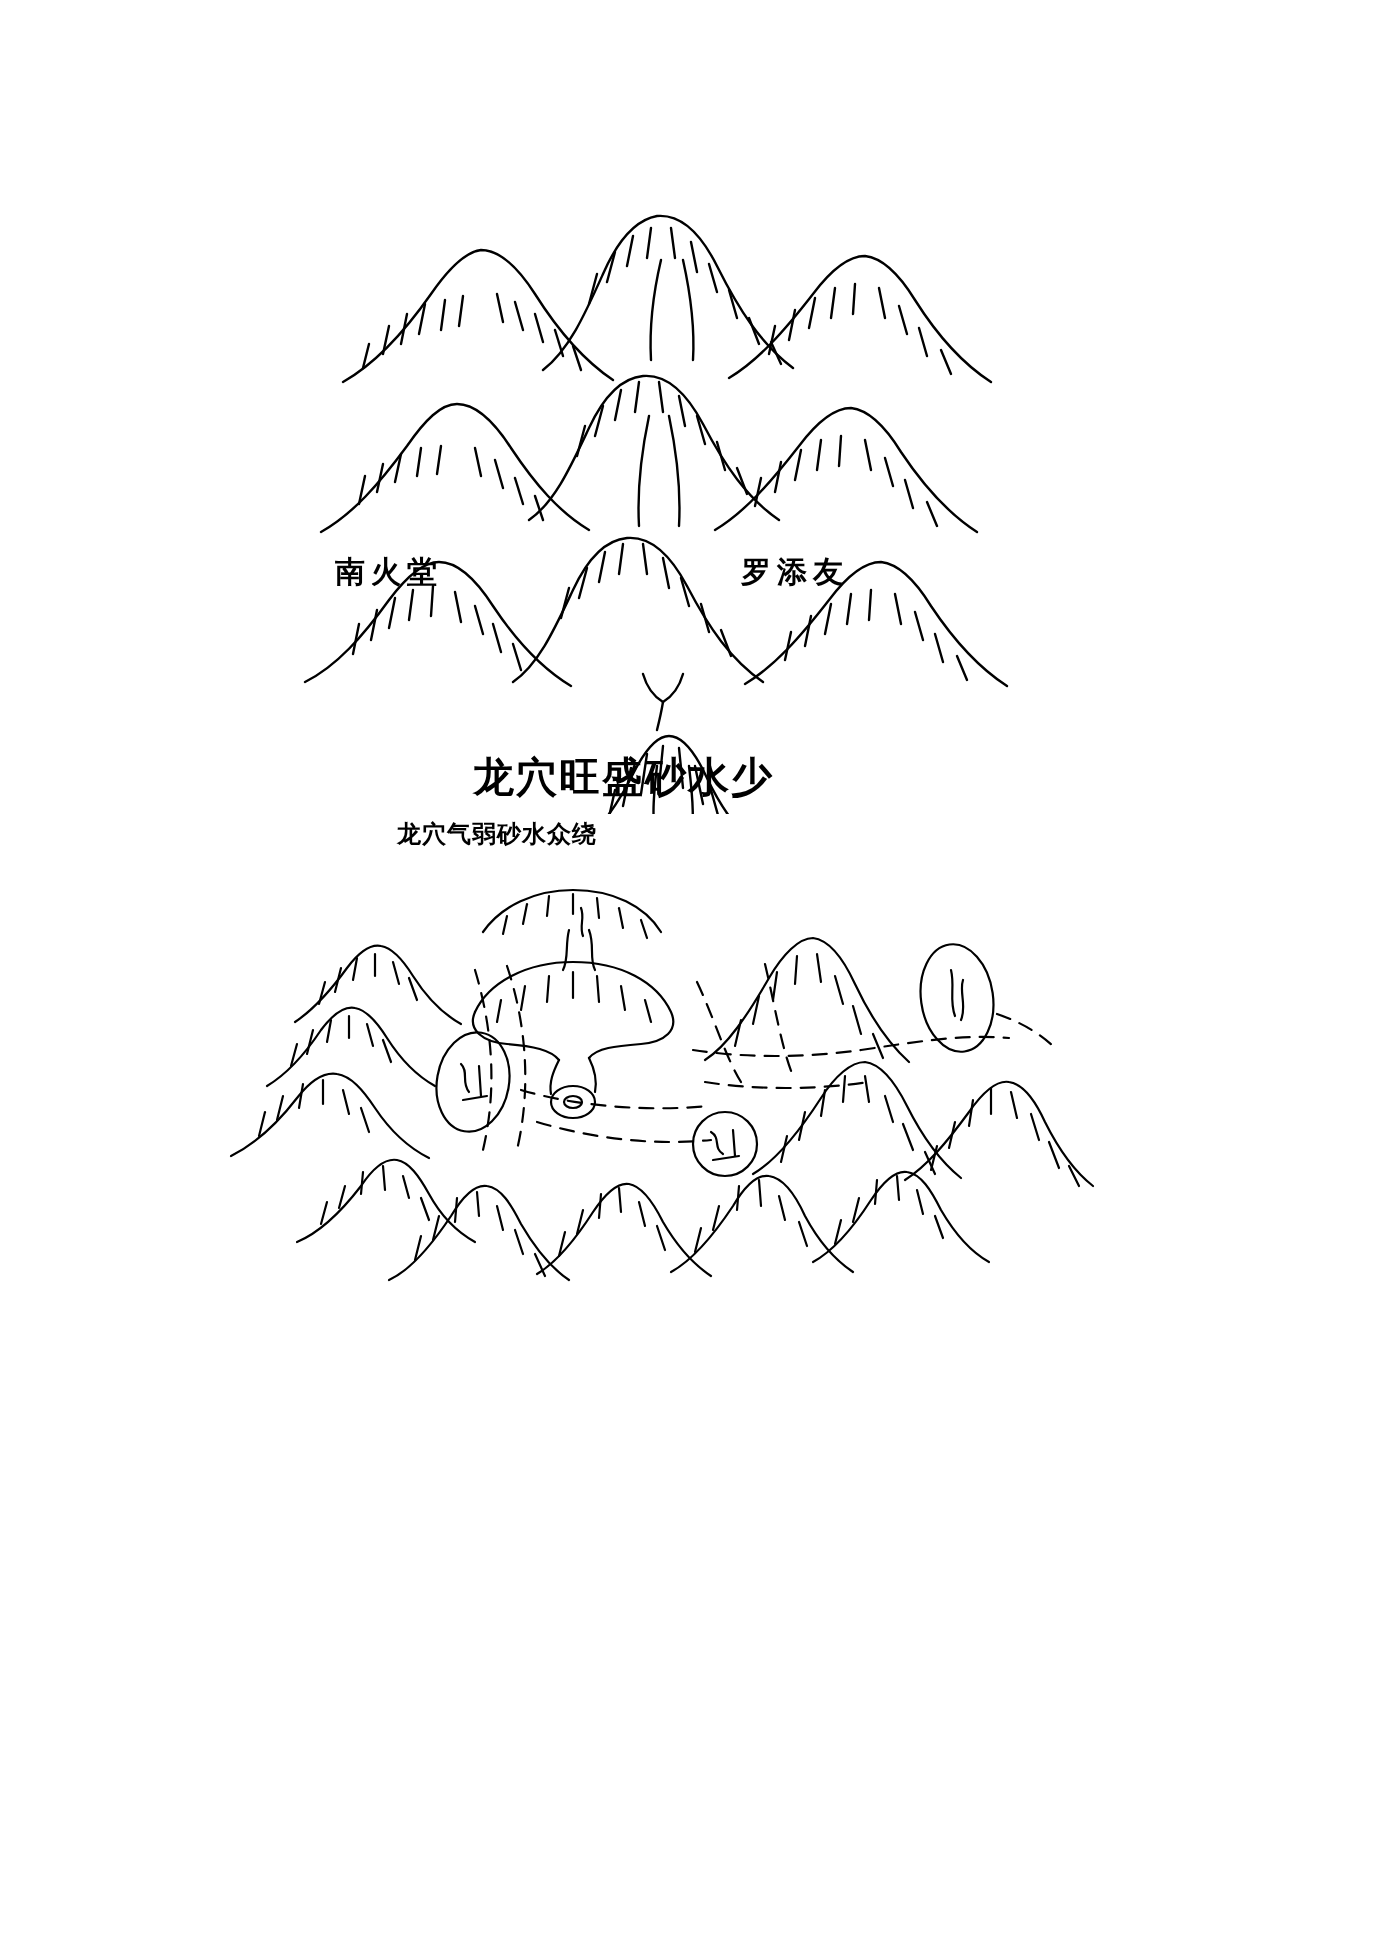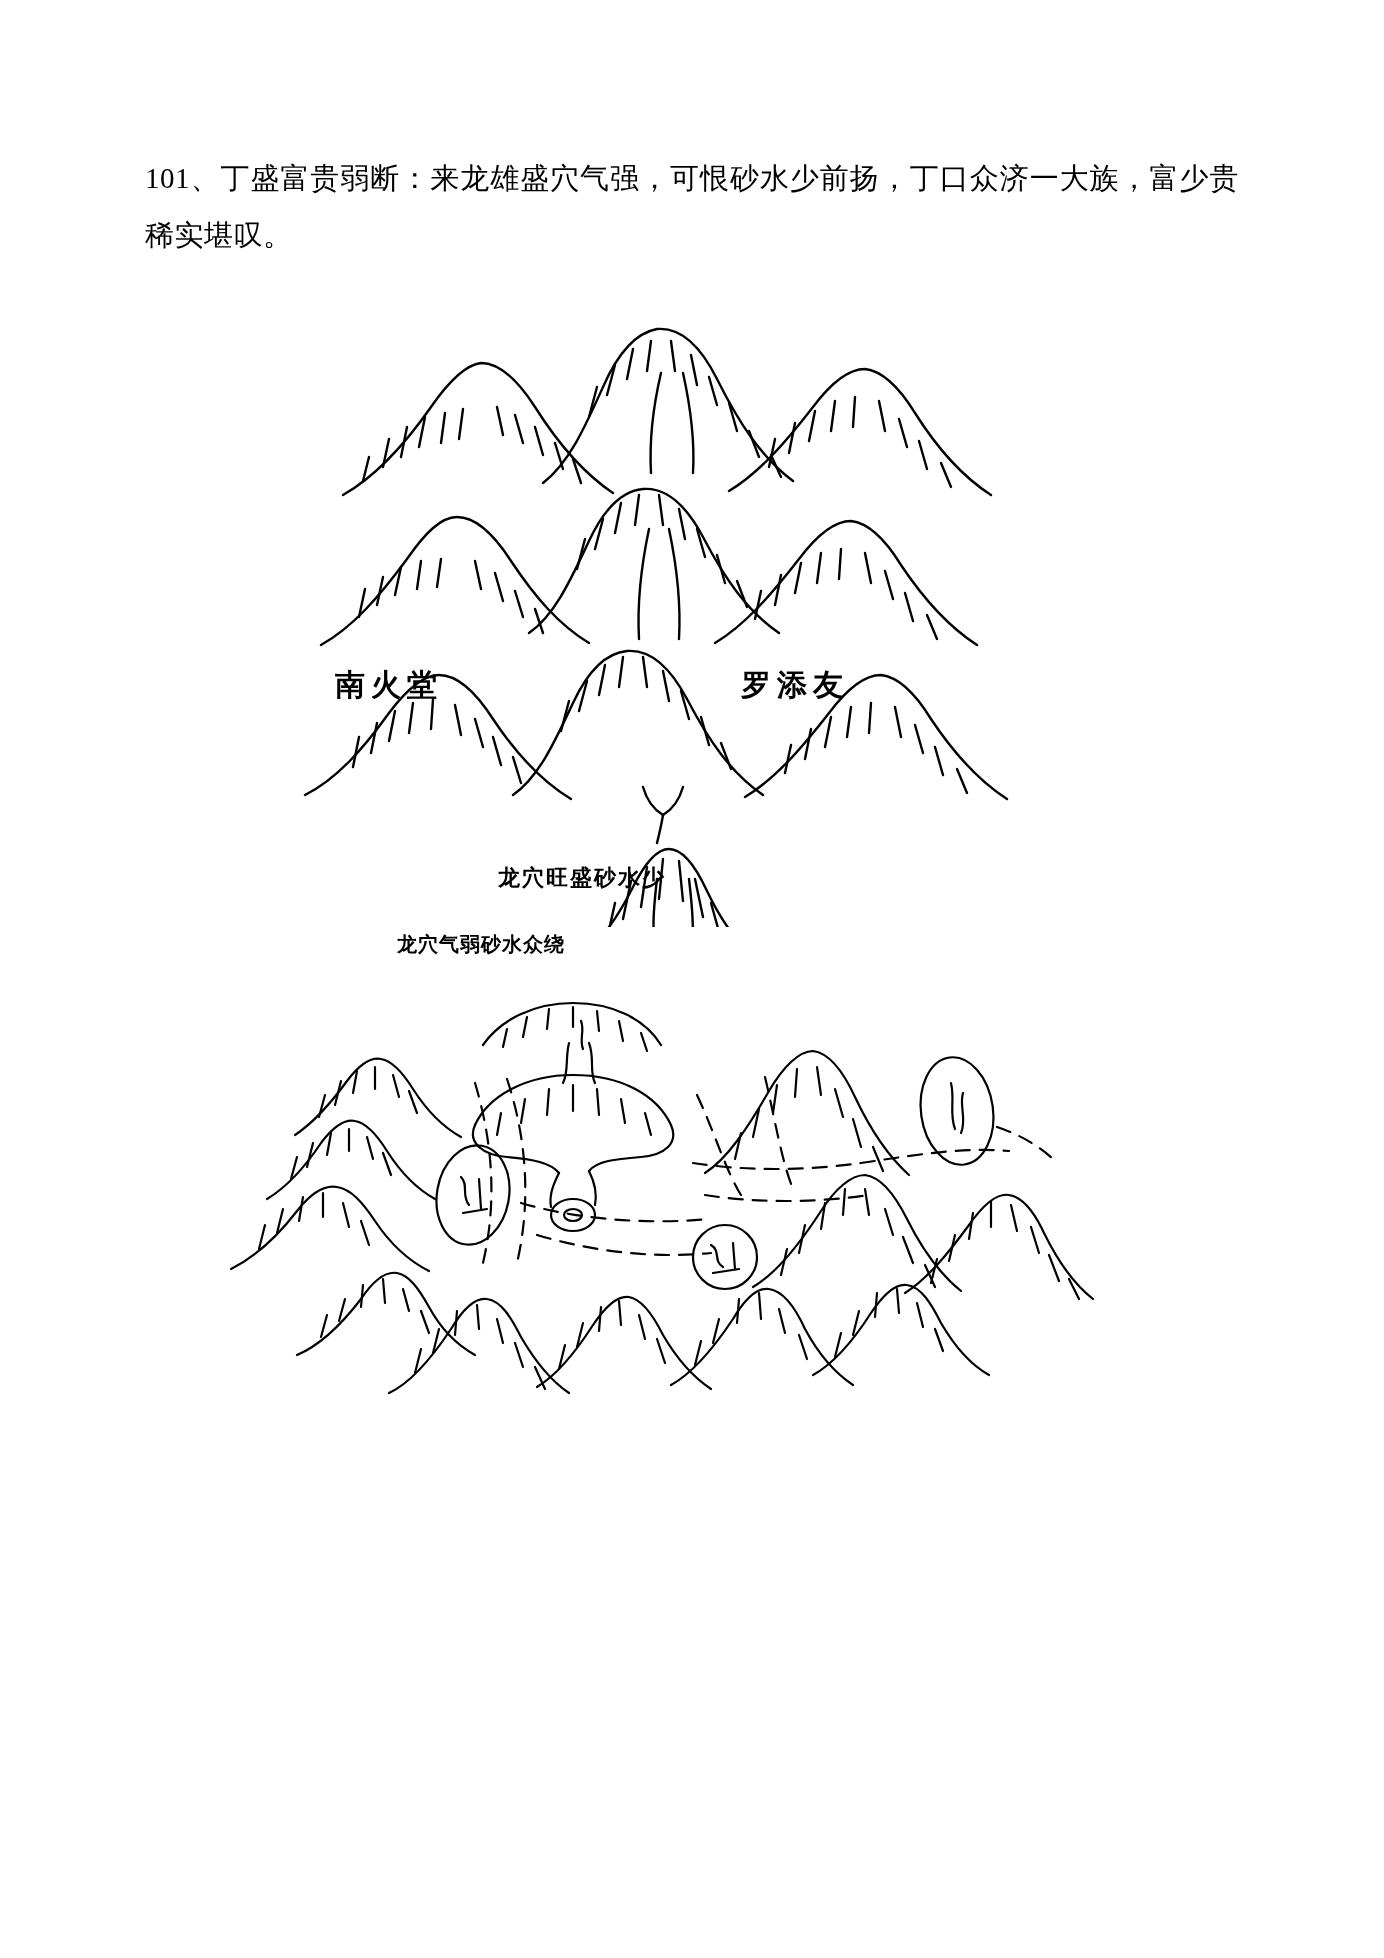--- a/index.html
+++ b/index.html
@@ -57,44 +57,43 @@
     letter-spacing: 6px;
     text-align: right;
   }
   .lbl-luotianyou {
     left: 596px;
     top: 398px;
     font-size: 30px;
     letter-spacing: 6px;
   }
   .lbl-caption1 {
-    left: 353px;
+    left: 328px;
     top: 596px;
-    font-size: 22px;
+    font-size: 41px;
     letter-spacing: 2px;
   }
   .lbl-caption2 {
     left: 252px;
     top: 2px;
-    font-size: 20px;
+    font-size: 24px;
     letter-spacing: 1px;
   }
   svg { display: block; }
   .fig-svg {
     position: absolute;
     left: 0;
     top: 0;
   }
 </style>
 </head>
 <body>
 
 <div class="page">
 
-  <p class="para">101、丁盛富贵弱断：来龙雄盛穴气强，可恨砂水少前扬，丁口众济一大族，富少贵稀实堪叹。</p>
 
   <div class="figure fig1">
     <svg class="fig-svg" width="1094" height="660" viewBox="0 0 1094 660">
       <g fill="none" stroke="#000" stroke-width="2.4" stroke-linecap="round" stroke-linejoin="round">
 
         <path d="M198 228 C230 210 258 180 286 140 C304 114 320 98 336 96 C354 96 372 112 390 140 C414 178 438 206 468 226"></path>
 
         <path d="M244 172 L238 200"></path>
         <path d="M262 160 L256 190"></path>
         <path d="M280 150 L274 180"></path>

